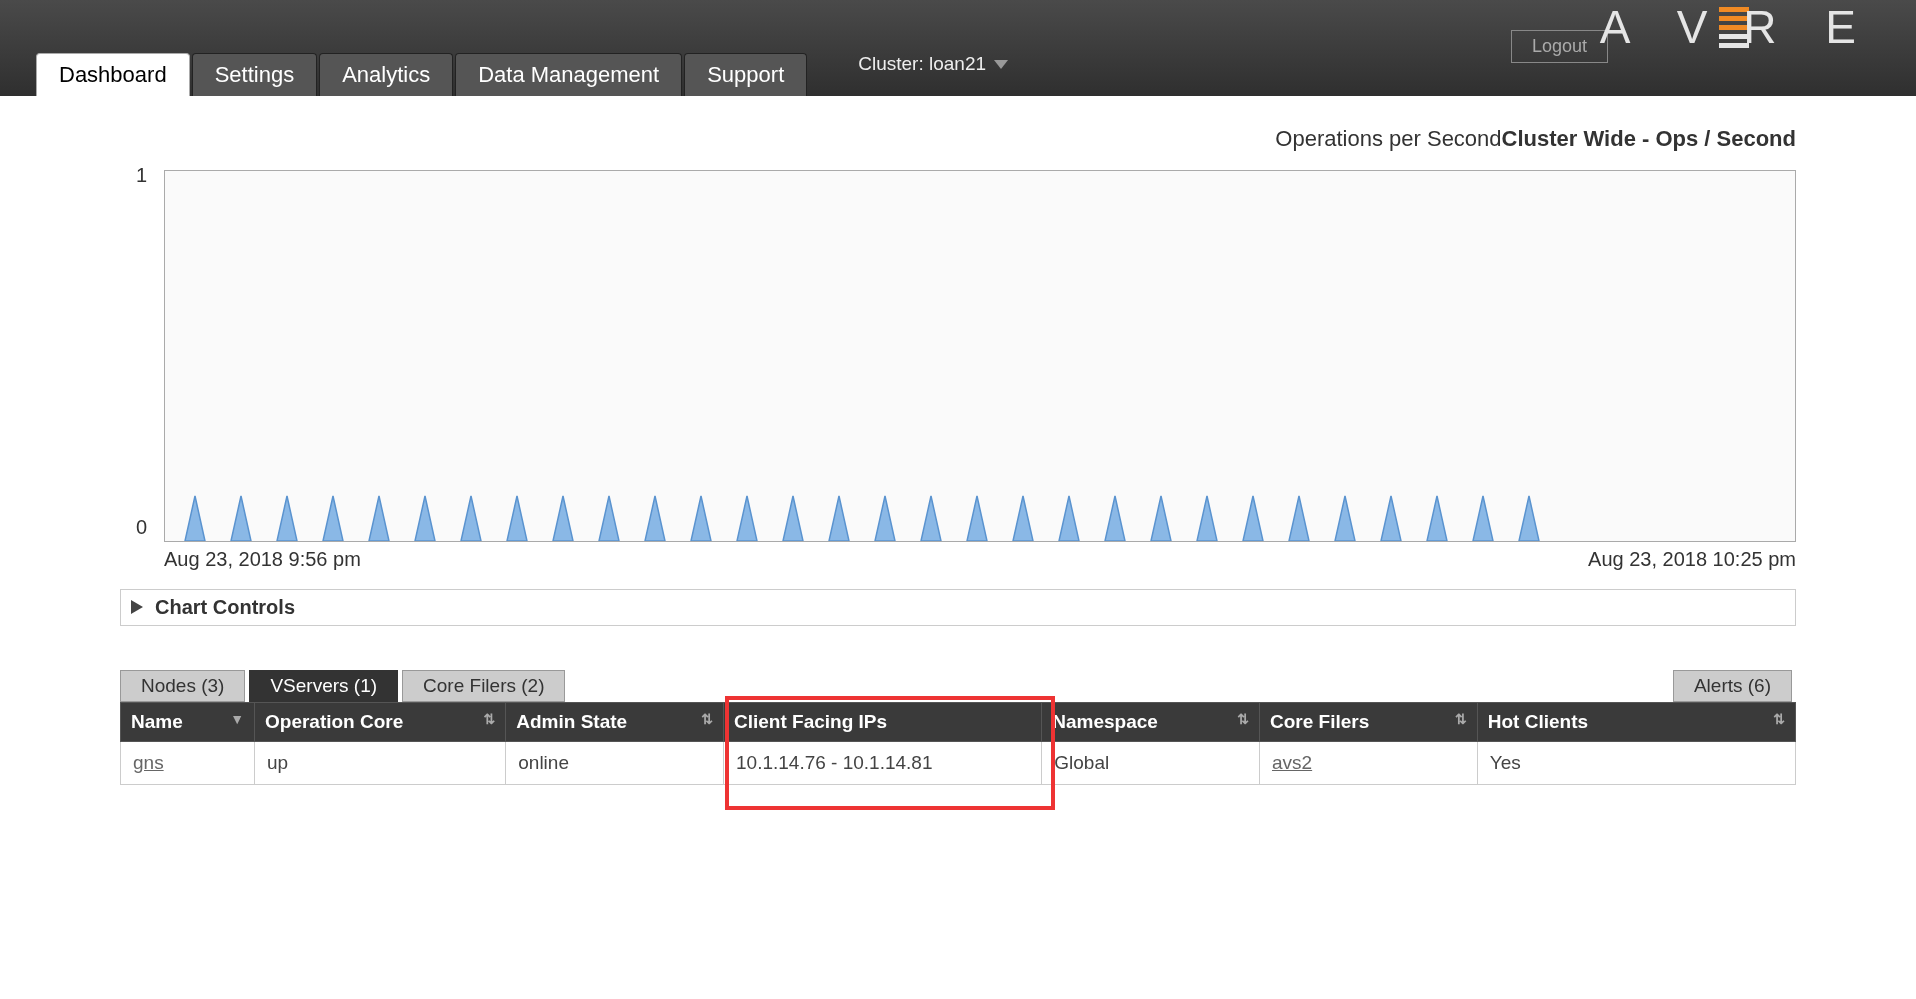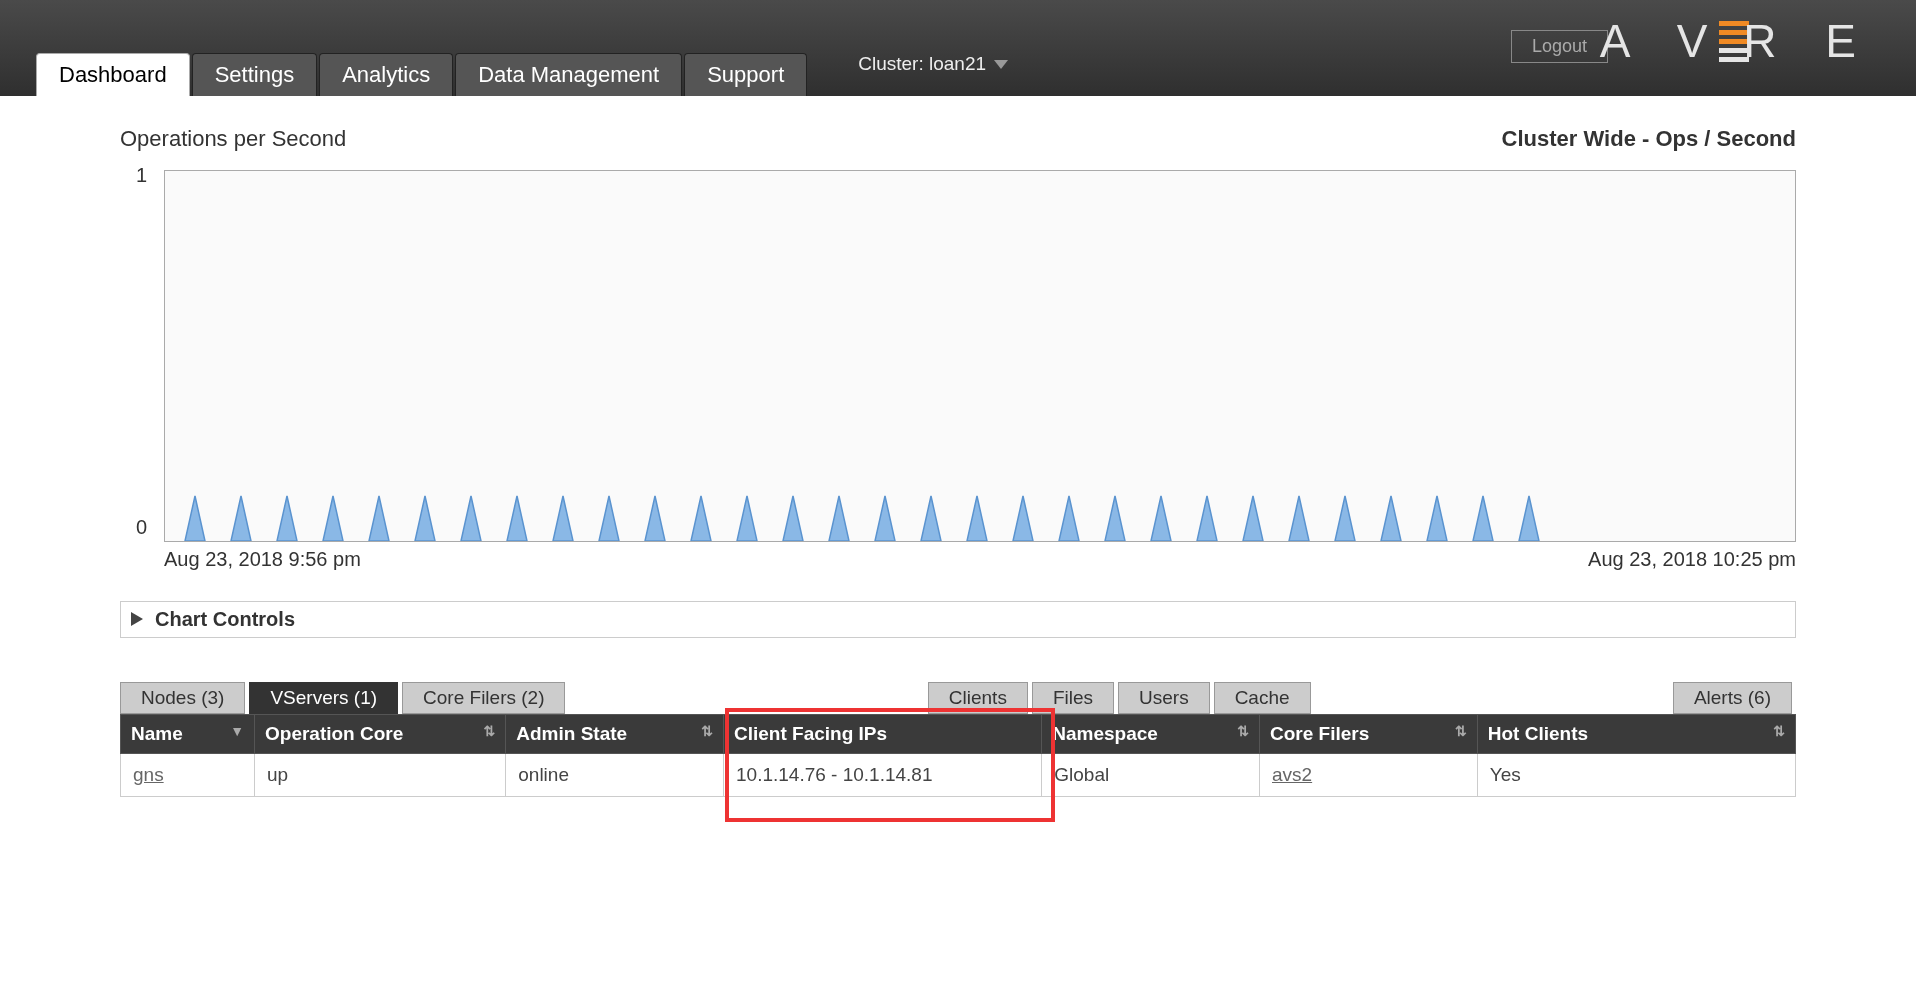--- a/index.html
+++ b/index.html
@@ -1,36 +1,36 @@
 <!DOCTYPE html>
 <html><head>
 <meta charset="utf-8">
 <style>
 html,body{margin:0;padding:0;font-family:Helvetica,Arial,sans-serif;font-size:17px;color:#333;background:#fff;width:1916px}
 .header-bar{background:linear-gradient(#4a4a4a,#2f2f2f);height:96px;position:relative}
 .logout-btn{position:absolute;right:308px;top:30px;border:1px solid #888;color:#aaa;background:transparent;padding:5px 20px;font-size:18px;cursor:pointer}
-.logo{position:absolute;right:42px;top:14px;display:flex;align-items:center;letter-spacing:18px;font-size:46px;color:#e5e5e5;font-weight:300}
+.logo{position:absolute;right:42px;top:0;display:flex;align-items:center;letter-spacing:18px;font-size:46px;color:#e5e5e5;font-weight:300}
 .logo .e-stack{display:inline-flex;flex-direction:column;align-items:center;margin:0 -6px 0 -6px}
 .logo .bar{width:30px;height:5px;background:#f08a24;margin:2px 0}
 .logo .bar.w{background:#e5e5e5}
 .nav-tabs{position:absolute;bottom:0;left:36px;display:flex;align-items:flex-start}
 .nav-tab{background:#555;color:#fff;padding:8px 22px;font-size:22px;border:1px solid #222;border-bottom:none;cursor:pointer;border-radius:4px 4px 0 0;margin-right:2px}
 .nav-tab.active{background:#fff;color:#000;border-color:#aaa}
 .cluster-label{color:#eee;font-size:19px;margin-left:49px;padding-bottom:10px;display:flex;align-items:center;cursor:pointer}
 .cluster-label .caret{margin-left:8px}
 .content{padding:30px 120px 40px 120px}
-.chart-title-row{display:flex;justify-content:space-between;font-size:22px;margin-bottom:18px}
+.chart-title-row{display:flex;justify-content:flex-end;font-size:22px;margin-bottom:18px}
 .chart-title-row .r{font-weight:bold}
 .chart-area{position:relative;margin-left:44px}
 .y1{position:absolute;left:-28px;top:-6px;font-size:20px}
 .y0{position:absolute;left:-28px;bottom:32px;font-size:20px}
 .chart-box{border:1px solid #aaa;background:#fafafa;height:370px;position:relative;overflow:hidden}
 .spikes{position:absolute;left:0;right:0;bottom:0;height:60px}
 .x-axis{display:flex;justify-content:space-between;font-size:20px;margin-top:6px}
-.controls{border:1px solid #ccc;margin-top:30px;padding:6px 10px;font-size:20px;cursor:pointer;display:flex;align-items:center}
+.controls{border:1px solid #ccc;margin-top:18px;padding:6px 10px;font-size:20px;cursor:pointer;display:flex;align-items:center}
 .controls .tri{margin-right:12px}
 .panel-tabs-row{display:flex;justify-content:space-between;margin-top:44px}
 .panel-tabs{display:flex}
 .panel-tab{background:#ccc;color:#333;border:1px solid #999;padding:4px 20px;font-size:19px;cursor:pointer;margin-right:4px}
 .panel-tab.active{background:#333;color:#fff;border-color:#333}
 .alerts-tabs{display:flex}
 .data-table{width:100%;border-collapse:collapse;border:1px solid #666}
 .data-table th{background:#3a3a3a;color:#fff;text-align:left;padding:8px 10px;font-weight:bold;border:1px solid #555;font-size:19px;position:relative}
 .data-table th .sorter{float:right;color:#aaa;font-size:14px}
 .data-table td{padding:10px 12px;border:1px solid #ccc;font-size:19px;color:#444}
@@ -132,26 +132,20 @@
     </span>
     <b>Chart Controls</b>
   </div>
 
   <div class="panel-tabs-row">
     <div class="panel-tabs">
       <div class="panel-tab">Nodes (3)</div>
       <div class="panel-tab active">VServers (1)</div>
       <div class="panel-tab">Core Filers (2)</div>
     </div>
-    <div class="panel-tabs">
-      <div class="panel-tab">Clients</div>
-      <div class="panel-tab">Files</div>
-      <div class="panel-tab">Users</div>
-      <div class="panel-tab">Cache</div>
-    </div>
     <div class="alerts-tabs">
       <div class="panel-tab">Alerts (6)</div>
     </div>
   </div>
 
   <div style="position:relative">
     <table class="data-table">
       <thead>
         <tr>
           <th style="width:8%"><span>Name</span><span class="sorter">▼</span></th>

